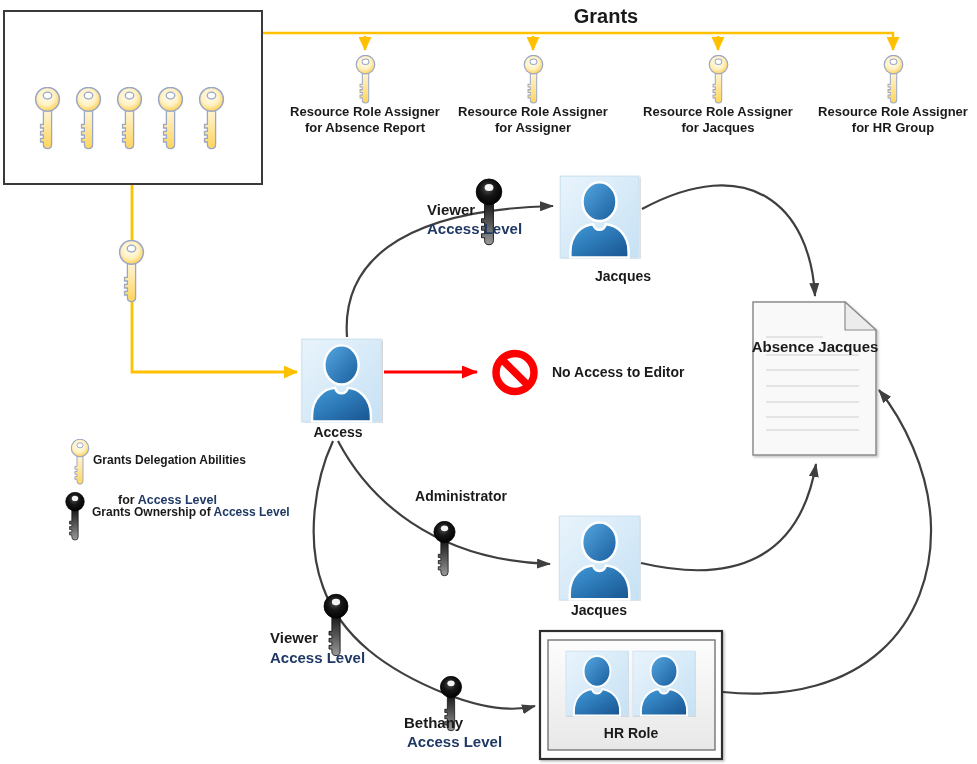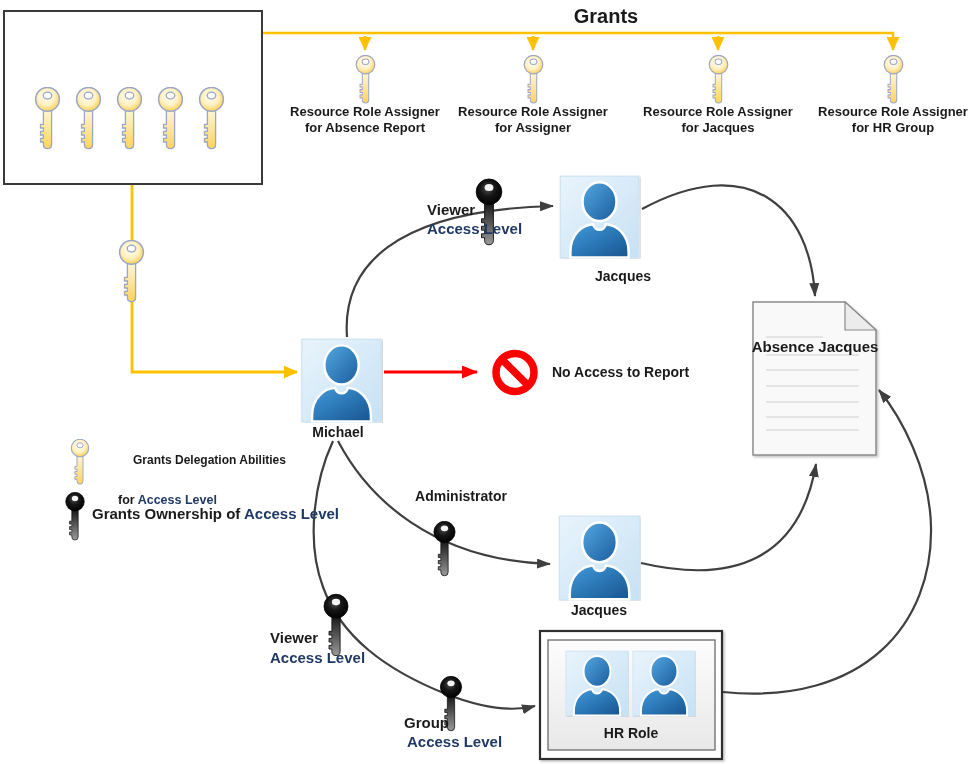--- a/index.html
+++ b/index.html
@@ -8,23 +8,23 @@
     font-family:"Liberation Sans","DejaVu Sans",sans-serif;
   }
   .lbl{position:absolute;font-weight:bold;color:#1a1a1a;white-space:nowrap;line-height:1.18;}
   .ctr{transform:translateX(-50%);text-align:center;}
   .navy{color:#1F3864;}
   .sz20{font-size:20px;}
   .sz15{font-size:15px;line-height:20px;}
   .sz14{font-size:14px;}
   .sz13{font-size:13px;line-height:16px;}
   .sz13h{font-size:15px;}
-  .sz12{font-size:12px;margin-left:40px;}
+  .sz12{font-size:12px;}
   .sz12h{font-size:12.5px;}
-  .sz13b{font-size:15px;}
+  .sz13b{font-size:12px;}
   svg{position:absolute;left:0;top:0;}
 </style>
 </head>
 <body>
 
 <div id="stage">
 
   <svg width="977" height="764" viewBox="0 0 977 764">
     <defs>
       <marker id="mGray" viewBox="0 0 14 10" markerWidth="14" markerHeight="10" refX="13" refY="5" orient="auto" markerUnits="userSpaceOnUse">
@@ -176,29 +176,29 @@
   <div class="lbl ctr sz13" style="left:893px;top:104px;">
     <div>Resource Role Assigner</div>
     <div>for HR Group</div>
   </div>
 
 
   <div class="lbl sz13h" style="left:427px;top:201px;">Viewer</div>
   <div class="lbl sz13h navy" style="left:427px;top:220px;">Access Level</div>
 
   <div class="lbl ctr sz14" style="left:623px;top:260px;margin-top:8px;">Jacques</div>
-  <div class="lbl ctr sz14" style="left:338px;top:424px;">Michael</div>
-  <div class="lbl sz14" style="left:552px;top:364px;">No Access to Report</div>
+  <div class="lbl ctr sz14" style="left:338px;top:424px;">Access</div>
+  <div class="lbl sz14" style="left:552px;top:364px;">No Access to Editor</div>
   <div class="lbl ctr sz14" style="left:461px;top:488px;">Administrator</div>
   <div class="lbl ctr sz14" style="left:599px;top:602px;">Jacques</div>
   <div class="lbl ctr sz14" style="left:631px;top:725px;">HR Role</div>
   <div class="lbl ctr sz15" style="left:815px;top:337px;">Absence Jacques</div>
 
   <div class="lbl sz13h" style="left:270px;top:629px;">Viewer</div>
   <div class="lbl sz13h navy" style="left:270px;top:649px;">Access Level</div>
-  <div class="lbl sz13h" style="left:404px;top:714px;">Group</div>
+  <div class="lbl sz13h" style="left:404px;top:714px;">Bethany</div>
   <div class="lbl sz13h navy" style="left:407px;top:733px;">Access Level</div>
 
   <div class="lbl sz12" style="left:93px;top:453px;">Grants Delegation Abilities</div>
   <div class="lbl sz12h" style="left:118px;top:469px;margin-top:24px;"><span>for </span><span class="navy">Access Level</span></div>
   <div class="lbl sz13b" style="left:92px;top:505px;"><span>Grants Ownership of </span><span class="navy">Access Level</span></div>
 
 </div>
 
 </body></html>

